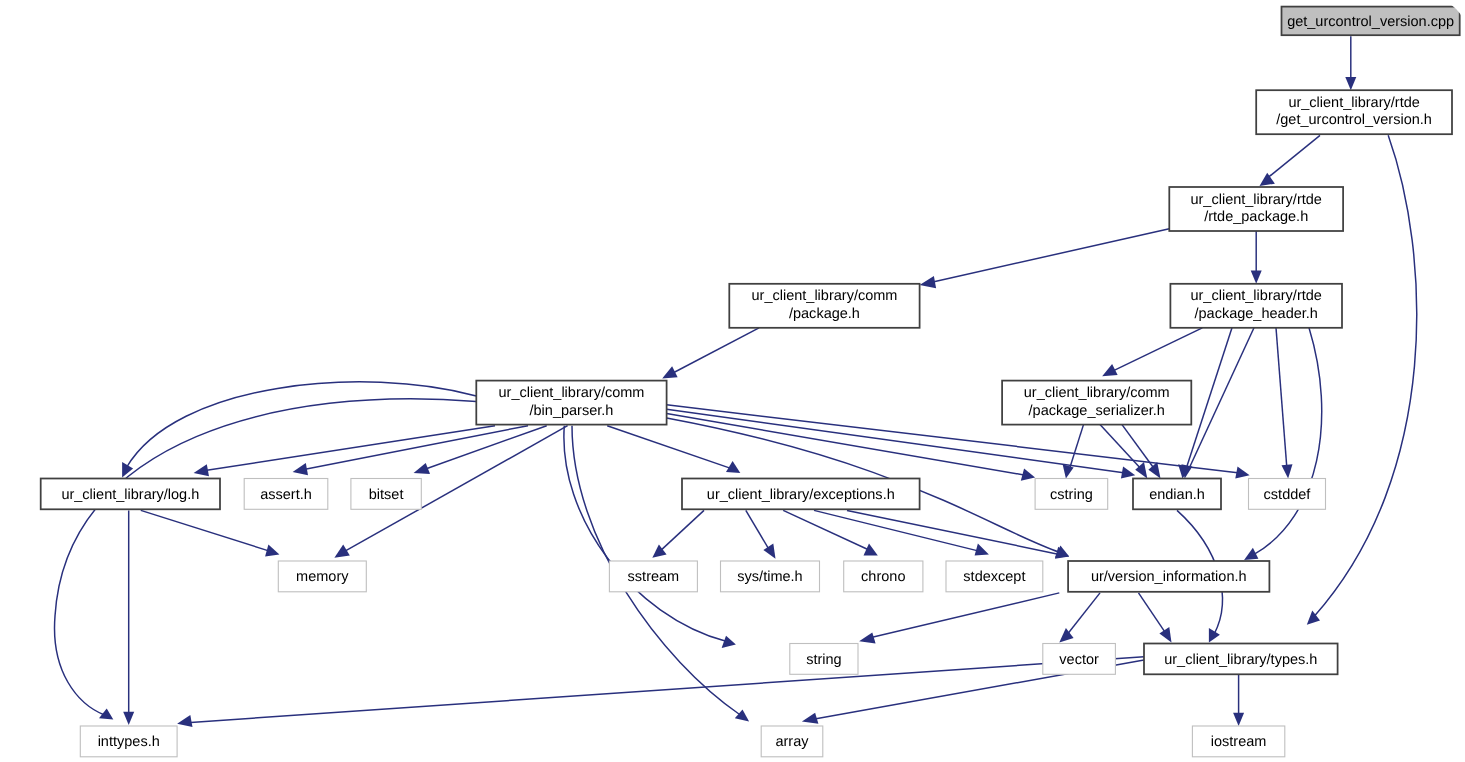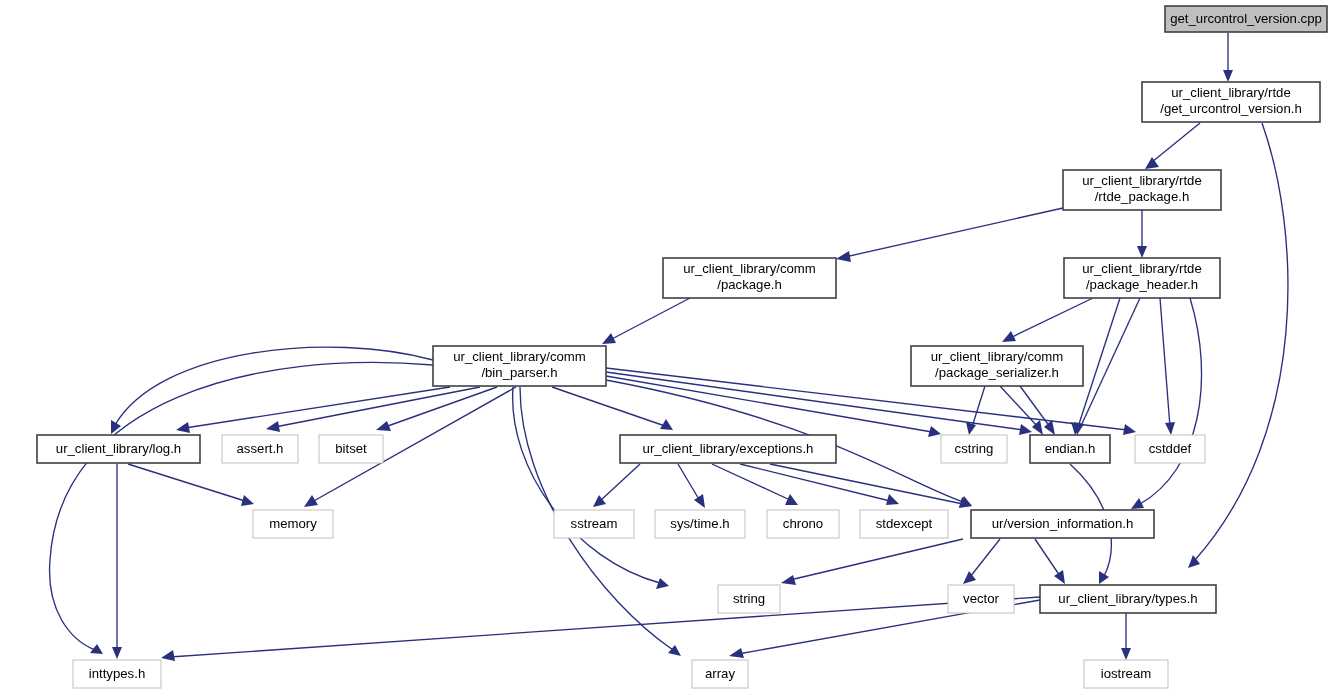--- a/index.html
+++ b/index.html
@@ -7,20 +7,21 @@
     padding: 0;
     background: #ffffff;
   }
   #diagram-root {
     position: relative;
     width: 1332px;
     height: 693px;
     background: #ffffff;
     font-family: "Liberation Sans", sans-serif;
     overflow: hidden;
+    border-radius: 28px;
   }
   svg#graph-svg {
     position: absolute;
     top: 0;
     left: 0;
     width: 1332px;
     height: 693px;
     display: block;
   }
   .node-rect {

